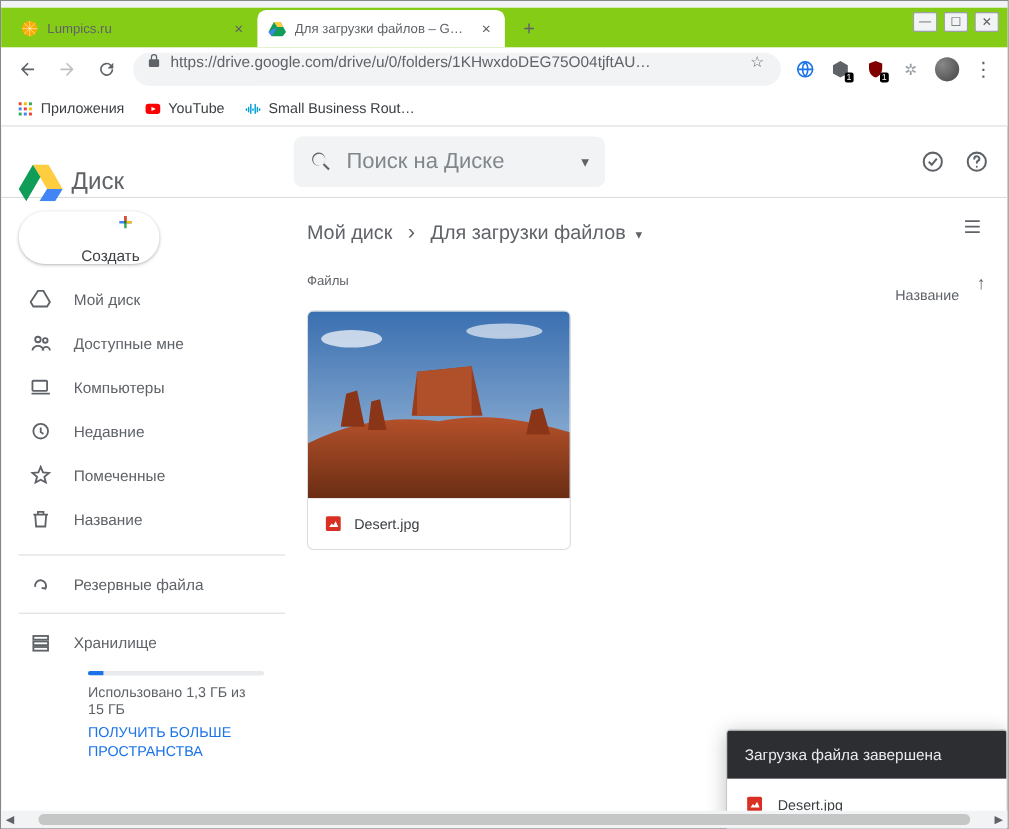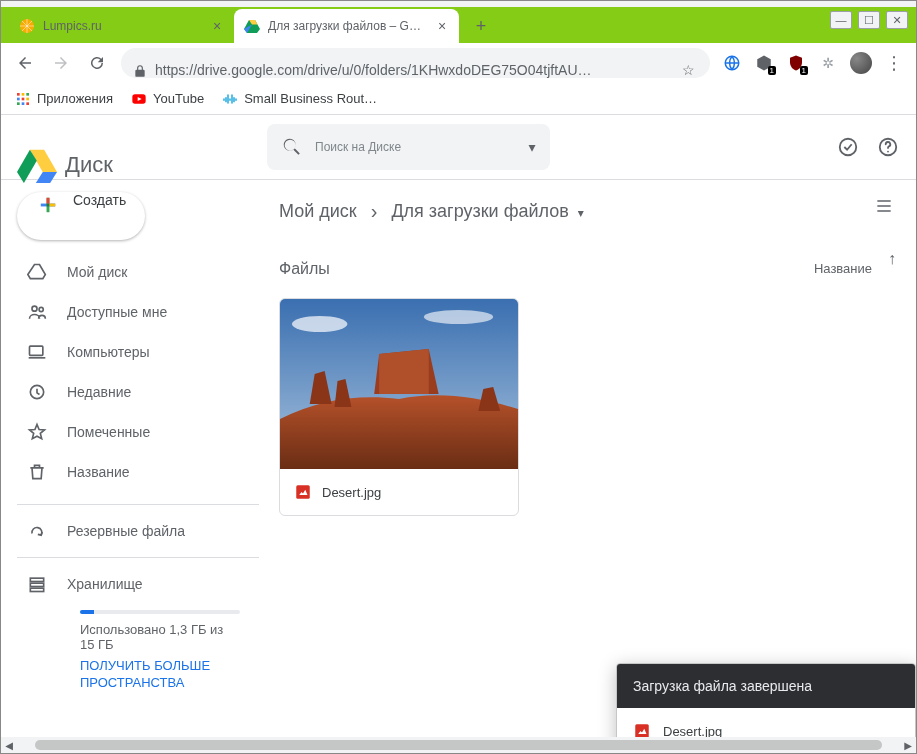--- a/index.html
+++ b/index.html
@@ -15,84 +15,84 @@
   .tab .favicon { width: 16px; height: 16px; flex: 0 0 16px; }
   .tab .tab-title { flex: 1; white-space: nowrap; overflow: hidden; text-overflow: ellipsis; }
   .tab .tab-close { width: 14px; height: 14px; font-size: 14px; color: #5f6368; display:flex;align-items:center;justify-content:center; }
   .new-tab { width: 28px; height: 28px; display:flex;align-items:center;justify-content:center; color:#5f6368; font-size:18px; margin-left:8px; margin-bottom:3px;}
   .win-controls { position:absolute; right:8px; top:4px; display:flex; gap:6px;}
   .win-btn { width:22px; height:18px; border:1px solid #9aa0a6; background:#f1f3f4; display:flex;align-items:center;justify-content:center; font-size:11px; color:#5f6368; border-radius:2px;}
 
   
   .addr-row { height: 40px; background: #fff; display: flex; align-items: center; padding: 0 12px; gap: 12px; border-bottom: 0px solid #e0e0e0;}
   .nav-btn { width: 24px; height: 24px; display:flex;align-items:center;justify-content:center; color:#5f6368; }
-  .addr-bar { flex:1; height: 30px; background:#f1f3f4; border-radius: 15px; display:flex; align-items:flex-end; padding: 0 12px; color:#5f6368; font-size:14px; gap:8px;}
+  .addr-bar { flex:1; height: 30px; background:#f1f3f4; border-radius: 15px; display:flex; align-items:flex-start; padding: 0 12px; color:#5f6368; font-size:14px; gap:8px;}
   .addr-bar .lock { width:14px; height:14px; }
   .addr-bar .url { flex:1; white-space:nowrap; overflow:hidden; text-overflow:ellipsis; }
   .addr-bar .star { width:16px; color:#5f6368;}
   .ext-icon { width:20px; height:20px; display:flex;align-items:center;justify-content:center; position:relative;}
   .ext-badge { position:absolute; right:-2px; bottom:-2px; background:#000; color:#fff; font-size:8px; padding:0 2px; border-radius:2px;}
   .avatar { width:22px; height:22px; border-radius:50%; background: radial-gradient(circle at 30% 30%, #888, #444); }
   .menu-dots { width:20px; display:flex;align-items:center;justify-content:center; color:#5f6368; font-size:18px;}
 
   
   .bookmarks-row { height: 32px; background:#fff; display:flex; align-items:center; padding: 0 14px; gap: 18px; border-bottom:1px solid #dadce0; font-size:13px; color:#3c4043;}
   .bookmark { display:flex; align-items:flex-start; gap:6px;}
   .bk-icon { width:16px; height:16px; display:flex;align-items:center;justify-content:center;}
 
   
   .drive-header { height: 64px; display:flex; align-items:center; padding: 0 16px; gap:16px;}
   .drive-logo { display:flex; align-items:center; gap:8px; width: 234px; margin-top: 36px;}
   .drive-logo-tri { width:40px; height:36px; }
   .drive-logo-text { font-size:22px; color:#5f6368;}
   .search-bar { flex:1; max-width:720px; height:46px; background:#f1f3f4; border-radius:8px; display:flex; align-items:center; padding:0 14px; color:#5f6368; gap:12px;}
-  .search-bar .sinput { flex:1; font-size:12px; color:#80868b; }
+  .search-bar .sinput { flex:1; font-size:20px; color:#80868b; }
   .hdr-icon { width:24px; height:24px; color:#5f6368; display:flex;align-items:center;justify-content:center;}
 
   
   .main { display:flex; height: calc(100% - 6px - 36px - 40px - 32px - 64px); border-top:1px solid #dadce0;}
 
   
   .sidebar { width: 258px; padding: 12px 0 12px 8px; }
-  .create-btn { height:48px; width:128px; border-radius:24px; box-shadow:0 1px 3px rgba(0,0,0,0.3); display:flex; align-items:flex-start; padding:0 18px; gap:12px; background:#fff; margin-left:8px; margin-bottom:12px;}
+  .create-btn { height:48px; width:128px; border-radius:24px; box-shadow:0 1px 3px rgba(0,0,0,0.3); display:flex; align-items:flex-end; padding:0 18px; gap:12px; background:#fff; margin-left:8px; margin-bottom:12px;flex-direction:column;}
   .create-plus { width:26px; height:26px; }
   .create-label { font-size:14px; color:#3c4043; }
   .nav-list { list-style:none; }
   .nav-item { height:40px; display:flex; align-items:center; padding:0 18px; gap:20px; color:#5f6368; border-radius:0 20px 20px 0;}
   .nav-item.divider-after { margin-bottom:12px; border-bottom:0; }
   .nav-item .nic { width:20px; height:20px; display:flex;align-items:center;justify-content:center;}
   .storage { margin:6px 18px 0 71px; color:#5f6368; font-size:13px;}
   .storage-bar { width:160px; height:4px; background:#e8eaed; margin:6px 0 8px; border-radius:2px; position:relative; overflow:hidden;}
   .storage-fill { height:100%; background:#1a73e8; width:9%;}
   .storage-link { color:#1a73e8; font-size:13px; margin-top:6px; line-height:1.3; display:block;}
 
   .sidebar hr { border:0; border-top:1px solid #dadce0; margin:6px 0 6px 8px; width: calc(100% - 8px);}
 
   
   .content { flex:1; padding: 14px 20px; position:relative;}
   .breadcrumb { display:flex; align-items:center; gap:14px; font-size:18px; color:#5f6368; height:34px;}
   .bc-item { }
   .bc-sep { font-size:20px;}
   .bc-caret { font-size:12px; margin-left:4px;}
   .list-toggle { position:absolute; right:20px; top:14px;}
-  .section-label { margin-top:32px; font-size:16px; color:#5f6368;}
+  .section-label { margin-top:20px; font-size:12px; color:#5f6368;}
   .sort-label { position:absolute; right:44px; top:81px; font-size:13px; color:#5f6368;}
   .sort-arrow { position:absolute; right:20px; top:70px; font-size:16px; color:#5f6368;}
 
   .file-grid { margin-top:20px; display:flex; gap:16px; flex-wrap:wrap;}
   .file-card { width:240px; border:1px solid #dadce0; border-radius:6px; overflow:hidden; background:#fff;}
   .thumb { width:100%; height:170px; background:#eee; }
   .file-meta { height:46px; display:flex; align-items:center; padding:0 14px; gap:10px;}
   .img-icon { width:18px; height:18px; }
   .file-name { font-size:13px; color:#3c4043;}
 
   
 
   
-  .toast { position:absolute; right:0; bottom:-2px; width:300px; box-shadow: 0 4px 18px rgba(0,0,0,0.25); border-radius:4px 4px 0 0; overflow:hidden; background:#fff; border:1px solid #c4c7c5;}
+  .toast { position:absolute; right:0; bottom:-2px; width:256px; box-shadow: 0 4px 18px rgba(0,0,0,0.25); border-radius:4px 4px 0 0; overflow:hidden; background:#fff; border:1px solid #c4c7c5;}
   .toast-hdr { background:#2d2e31; color:#e8eaed; padding:14px 16px; font-size:14px;}
   .toast-row { padding:14px 16px; display:flex; align-items:center; gap:12px; font-size:13px; color:#3c4043; background:#fff;}
 
   
   .hscroll { position:absolute; left:0; right:0; bottom:0; height:16px; background:#f1f3f4; display:flex; align-items:center;}
   .hscroll .thumb-bar { height:10px; background:#c4c7c5; border-radius:5px; flex:1; margin:0 18px;}
   .hscroll .arrow-l, .hscroll .arrow-r { width:16px; text-align:center; color:#5f6368; font-size:10px;}
 
   svg { display:block; }
 </style>

